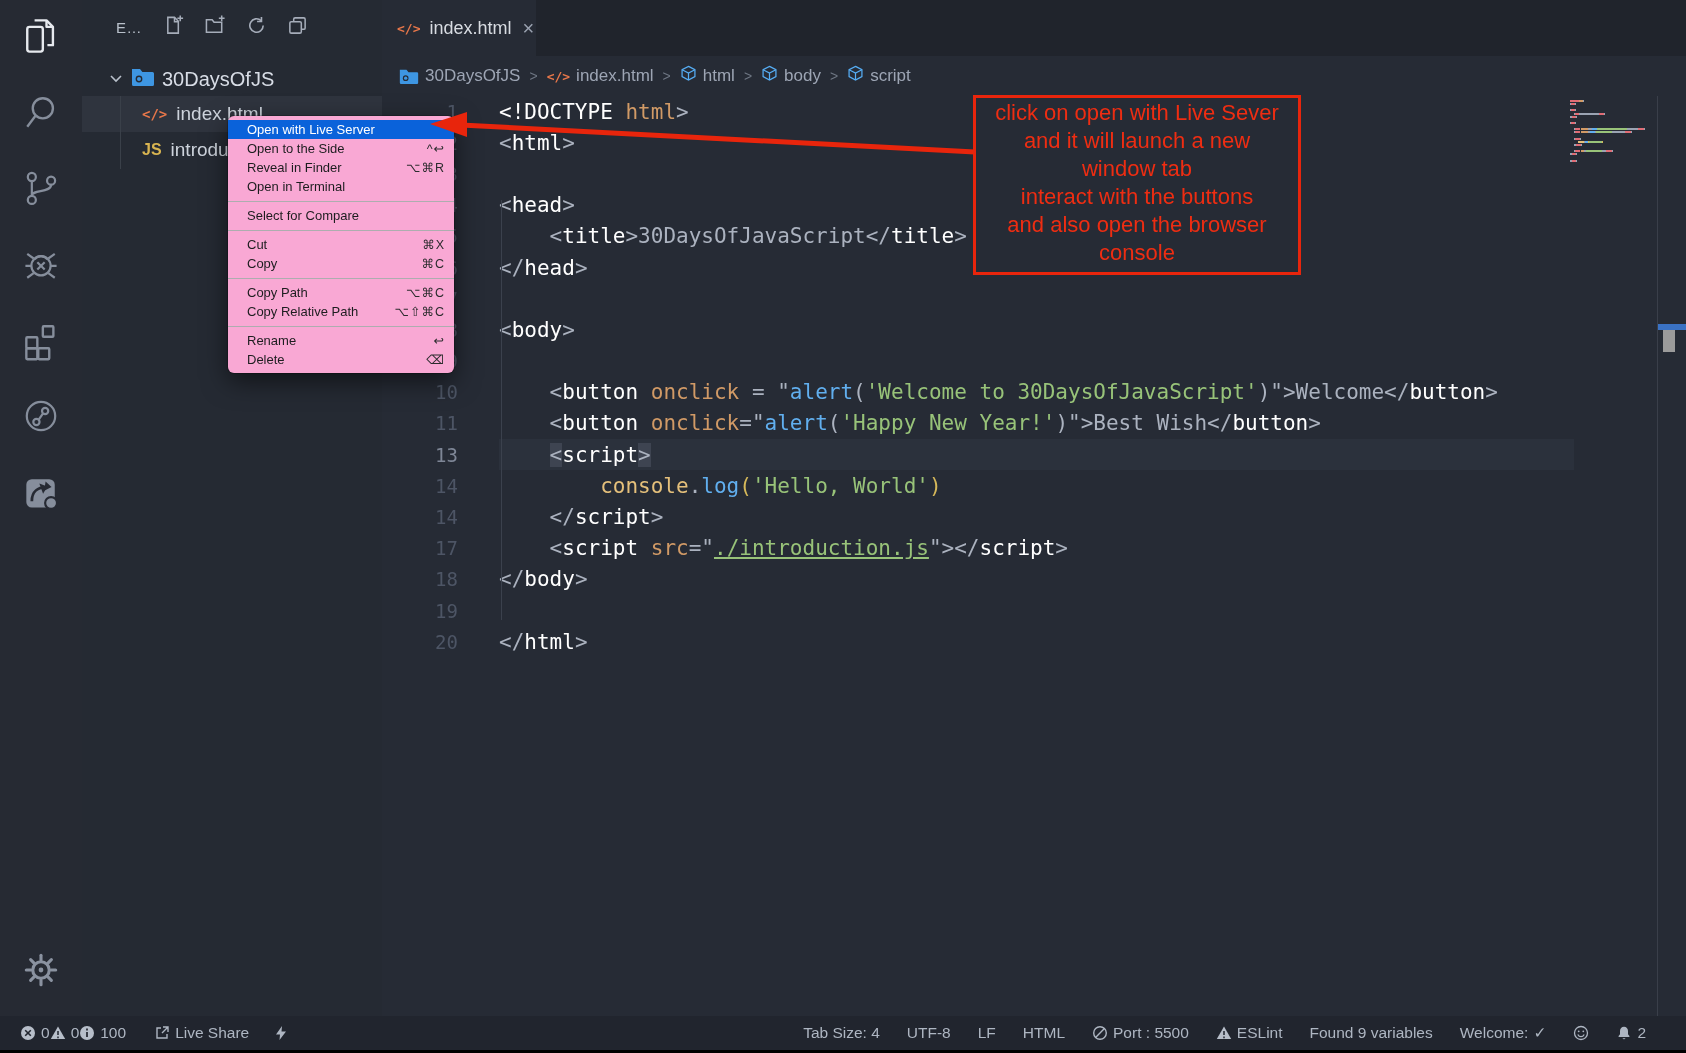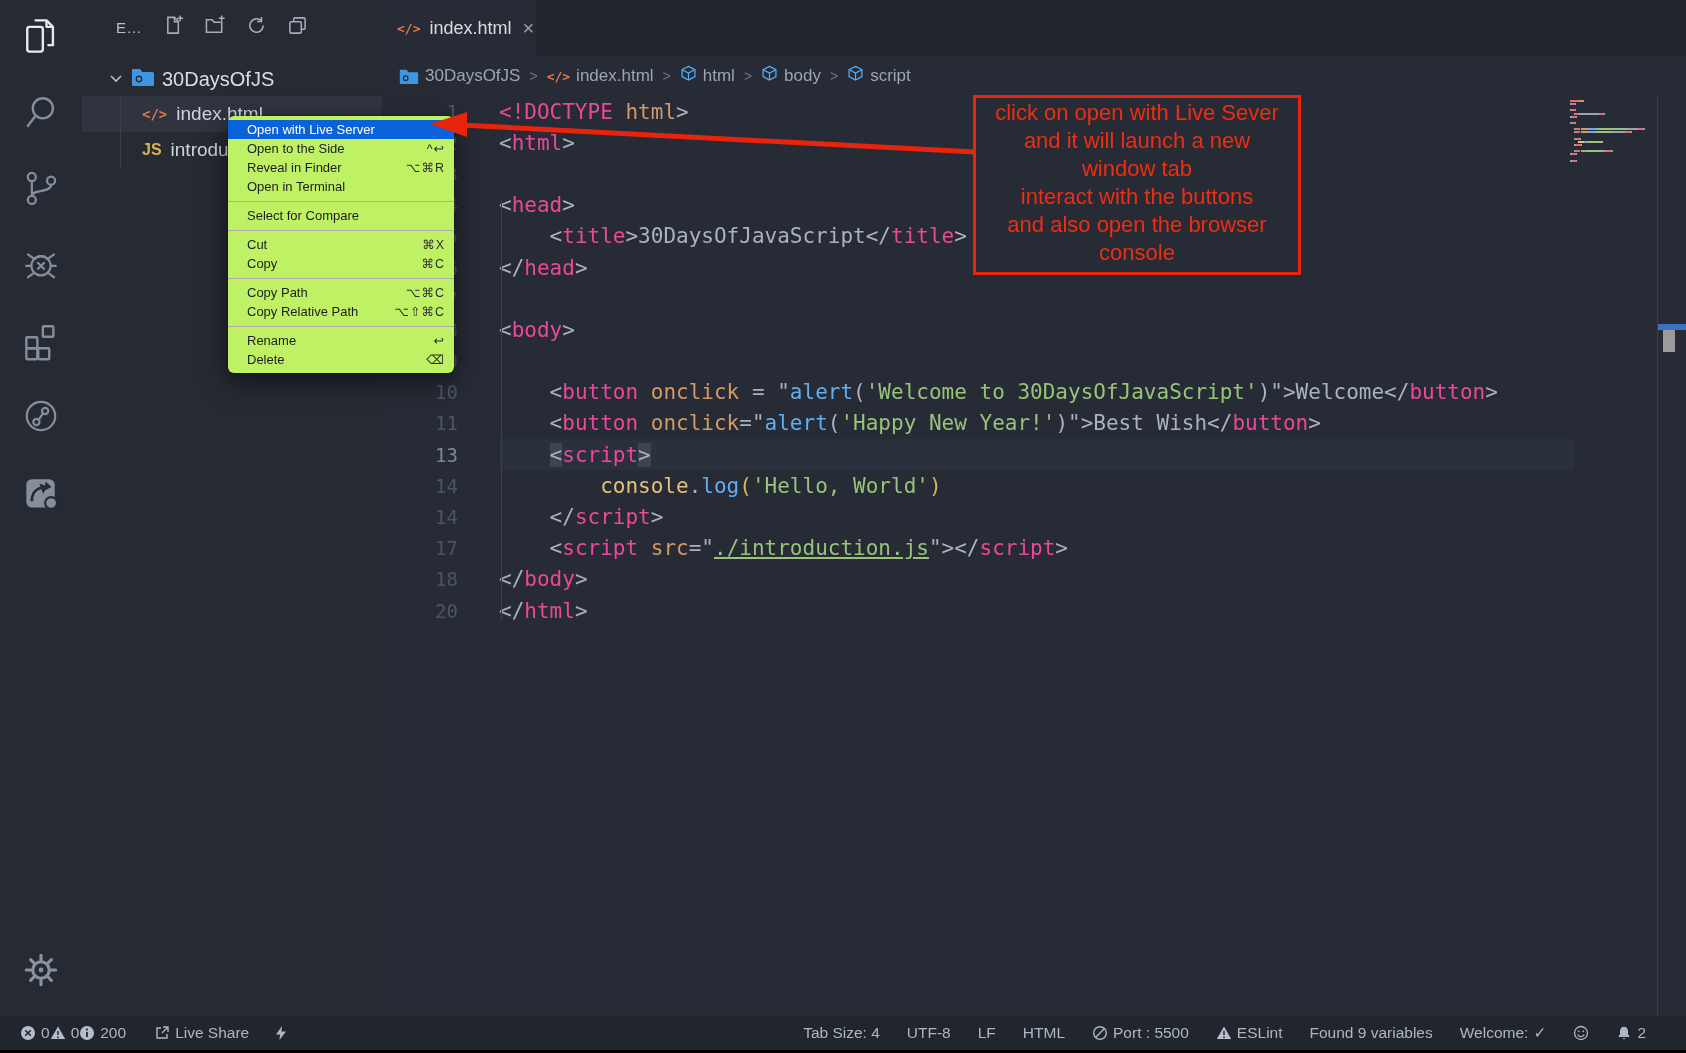--- a/index.html
+++ b/index.html
@@ -47,21 +47,21 @@
   .bc-code { font-family:"DejaVu Sans Mono",monospace; color:#e8774a; font-weight:bold; font-size:13px; }
 
   .code-area { flex:1; position:relative; font-family:"DejaVu Sans Mono",monospace; font-size:21px; }
   .code-line { height:31.2px; display:flex; align-items:stretch; }
   .line-num { width:76px; text-align:right; color:#4d5565; font-size:19px; flex:none;
               display:flex; align-items:center; justify-content:flex-end; }
   .line-content { margin-left:41px; margin-right:112px; white-space:pre; flex:1;
                   display:flex; align-items:center; }
   .code-line.current .line-content { background:#2b313c; }
   .code-line.current .line-num { color:#7e8696; }
-  .tok-tag{color:#ec4899} .tok-attr{color:#d19a66} .tok-punc{color:#abb2bf}
+  .tok-tag{color:#ffffff} .tok-attr{color:#d19a66} .tok-punc{color:#abb2bf}
   .tok-plain{color:#abb2bf} .tok-str{color:#98c379}
   .tok-str-u{color:#98c379; text-decoration:underline;}
   .tok-fn{color:#61afef} .tok-obj{color:#e5c07b} .tok-paren{color:#d5b85a} .tok-ws{color:#abb2bf}
   .tok-m{background:#3e4451;}
   .indent-guide { position:absolute; left:119px; top:104px; width:1px; height:420px; background:#3b414d; }
 
   .minimap { position:absolute; left:1188px; top:4px; width:86px; }
   .mm-row { height:2px; margin-bottom:1.15px; display:flex; }
   .mm-row span { height:2px; display:block; }
   .scroll-border { position:absolute; left:1275px; top:0; bottom:0; width:1px; background:#3a3f4a; }
@@ -71,21 +71,21 @@
   
   .status-bar { height:34px; background:#21252e; display:flex; align-items:center;
                 color:#aeb6c2; font-size:15.5px; padding:0 20px; }
   .sb-item { display:flex; align-items:center; gap:5px; }
   .sb-item svg { width:16px; height:16px; }
   .status-right { display:flex; align-items:center; gap:27px; margin-left:auto; margin-right:20px; }
   .gap28 { margin-left:28px; } .gap24 { margin-left:24px; }
   .screen-edge { height:3px; background:#000; }
 
   
-  .context-menu { position:absolute; left:228px; top:116px; width:226px; background:#bef264;
+  .context-menu { position:absolute; left:228px; top:116px; width:226px; background:#f9a8d4;
                   border-radius:6px; padding:4px 0; font-size:13px; color:#1d1d1f; z-index:40;
                   box-shadow:0 8px 26px rgba(0,0,0,.55), 0 0 0 1px rgba(0,0,0,.18); }
   .menu-item { height:19px; display:flex; align-items:center; justify-content:space-between;
                padding:0 9px 0 19px; }
   .menu-item.hl { background:#0a62da; color:#fff; border-radius:0; }
   .menu-shortcut { color:#2c2c2e; letter-spacing:1px; font-size:12.5px; }
   .menu-item.hl .menu-shortcut { color:#fff; }
   .menu-sep { height:1px; background:#adadaf; margin:4.5px 0; }
 
   
@@ -345,20 +345,24 @@
             </div>
             <div class="code-line">
               <span class="line-num">17</span>
               <span class="line-content"><span class="tok-ws">    </span><span class="tok-punc">&lt;</span><span class="tok-tag">script</span><span class="tok-ws"> </span><span class="tok-attr">src</span><span class="tok-punc">="</span><span class="tok-str-u">./introduction.js</span><span class="tok-punc">"&gt;&lt;/</span><span class="tok-tag">script</span><span class="tok-punc">&gt;</span></span>
             </div>
             <div class="code-line">
               <span class="line-num">18</span>
               <span class="line-content"><span class="tok-punc">&lt;/</span><span class="tok-tag">body</span><span class="tok-punc">&gt;</span></span>
             </div>
             <div class="code-line">
+              <span class="line-num">19</span>
+              <span class="line-content"></span>
+            </div>
+            <div class="code-line">
               <span class="line-num">20</span>
               <span class="line-content"><span class="tok-punc">&lt;/</span><span class="tok-tag">html</span><span class="tok-punc">&gt;</span></span>
             </div>
           </div>
         <div class="minimap" id="minimap">
             <div class="mm-row">
               <span style="width: 8.55px; background: rgb(224, 108, 117);"></span>
               <span style="width: 0.95px; background: transparent;"></span>
               <span style="width: 3.8px; background: rgb(209, 154, 102);"></span>
               <span style="width: 0.95px; background: rgb(154, 163, 178);"></span>
@@ -495,21 +499,21 @@
           <path d="M8 1.5 15.2 14H.8z" fill="#b7bec9"></path>
           <path d="M8 6v4M8 11.6v1.6" stroke="#21252e" stroke-width="1.5"></path>
         </svg>
       <span>0</span>
     </span>
     <span class="sb-item">
       <svg viewBox="0 0 16 16">
           <circle cx="8" cy="8" r="7" fill="#b7bec9"></circle>
           <path d="M8 7v5M8 3.6v1.8" stroke="#21252e" stroke-width="1.7"></path>
         </svg>
-      <span>200</span>
+      <span>100</span>
     </span>
     <span class="sb-item gap28">
       <svg viewBox="0 0 16 16" fill="none" stroke="#aeb6c2" stroke-width="1.4">
           <path d="M7 3H3v10h10V9"></path>
           <path d="M9 2h5v5M14 2 8 8"></path>
         </svg>
       <span>Live Share</span>
     </span>
     <span class="sb-item gap24">
       <svg viewBox="0 0 16 16">

